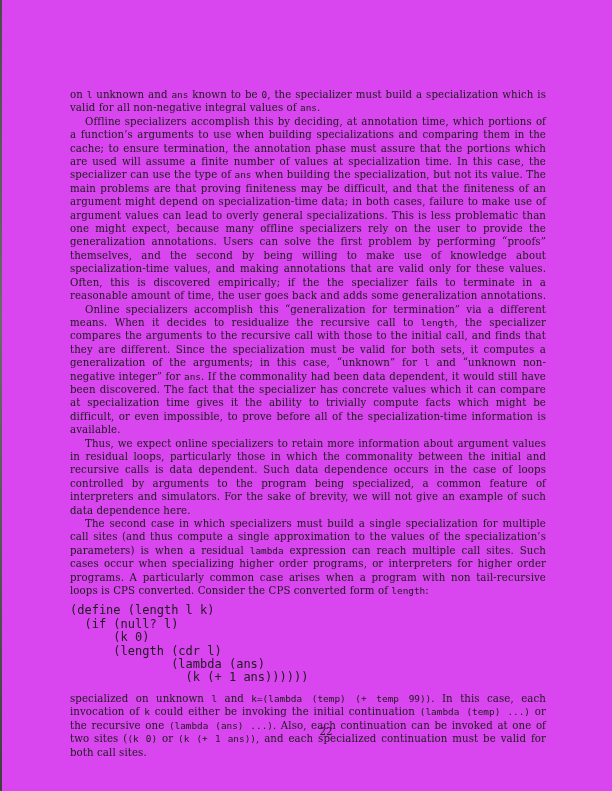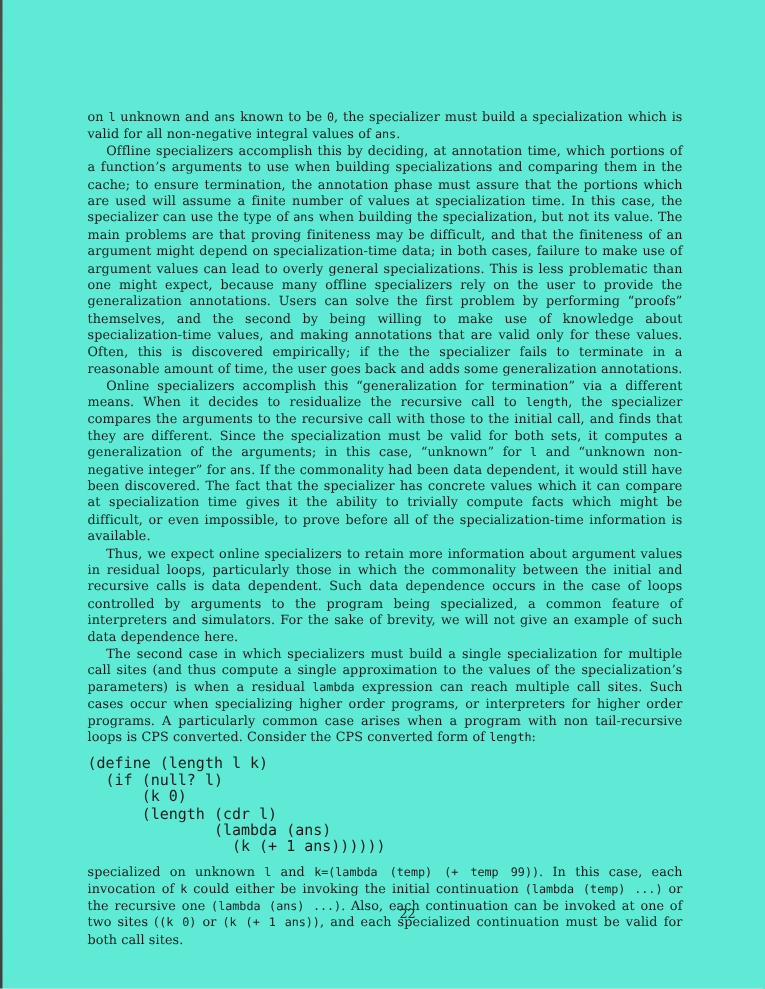--- a/index.html
+++ b/index.html
@@ -4,21 +4,21 @@
 <style>
   html, body {
     margin: 0;
     padding: 0;
     background: #e8e8e8;
   }
   .page {
     position: relative;
     width: 612px;
     height: 791px;
-    background: #5eead4;
+    background: #d946ef;
     overflow: hidden;
     font-family: "DejaVu Serif", serif;
     color: #1b1b1b;
   }
   .scan-edge {
     position: absolute;
     left: 0;
     top: 0;
     width: 2px;
     height: 791px;

